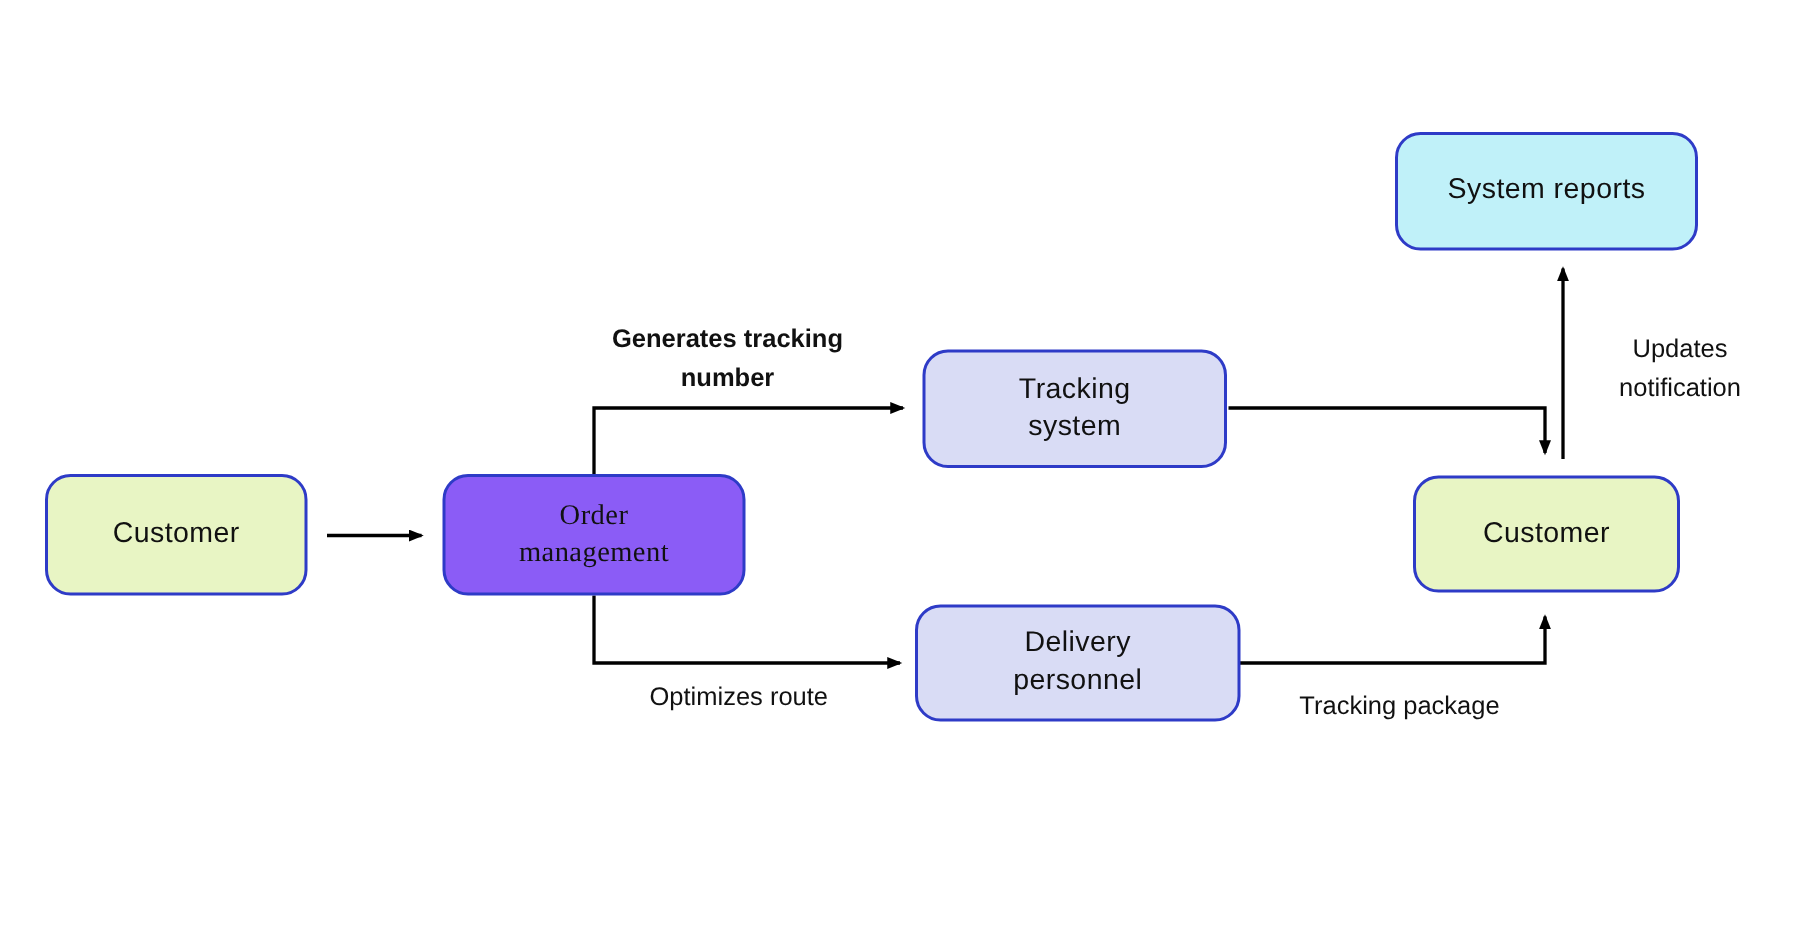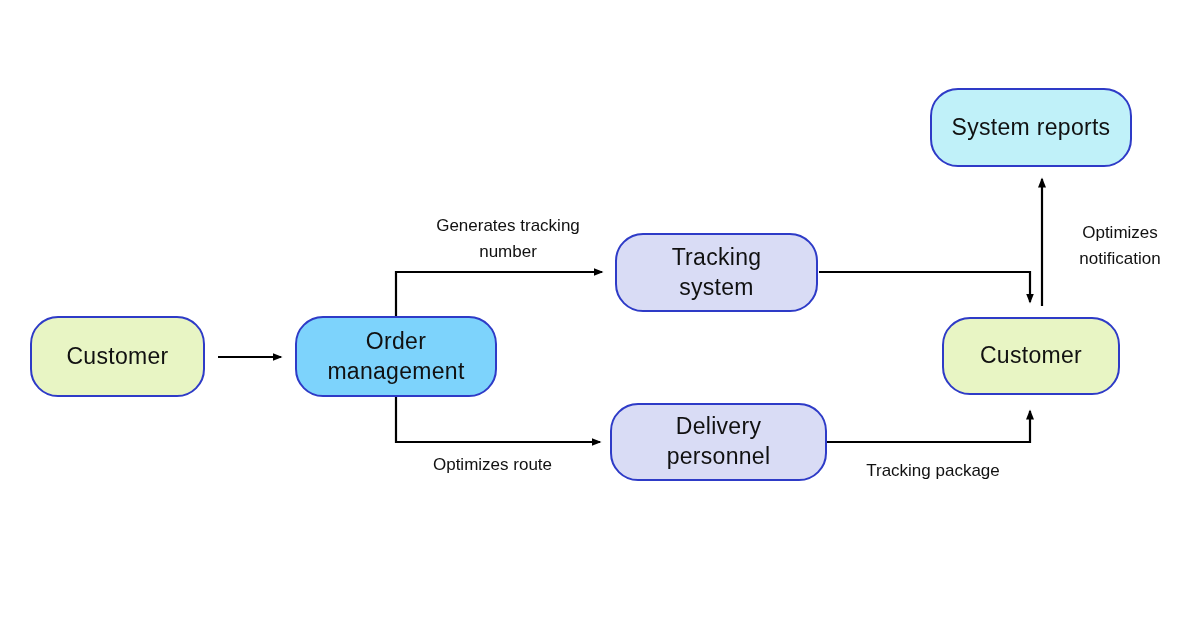--- a/index.html
+++ b/index.html
@@ -15,26 +15,26 @@
   .edge-layer {
     position: absolute;
     left: 0; top: 0;
     width: 1200px; height: 630px;
     pointer-events: none;
   }
   .node {
     position: absolute;
     box-sizing: border-box;
     border: 2.5px solid #2e3bc7;
-    border-radius: 28px;
+    border-radius: 17px;
     display: flex;
     align-items: center;
     justify-content: center;
     text-align: center;
-    font-size: 23px;
+    font-size: 19px;
     font-weight: 500;
     letter-spacing: 0.3px;
     line-height: 1.3;
   }
   .node .node-label { display: block; }
   .node.two-line .node-label { width: min-content; margin: 4px auto; }
 
   #node-customer-left      { left: 30px;  top: 316px; width: 175px; height: 81px; }
   #node-order-management   { left: 295px; top: 316px; width: 202px; height: 81px; }
   #node-tracking-system    { left: 615px; top: 233px; width: 203px; height: 79px; }
@@ -44,21 +44,21 @@
 
   .edge-label {
     position: absolute;
     font-size: 17px;
     font-weight: 500;
     line-height: 1.5;
     text-align: center;
     color: #111111;
   }
   #label-places-order           { left: 205px;  top: 263px; width: 90px;  }
-  #label-generates-tracking     { left: 413px;  top: 213px; width: 190px; }
+  #label-generates-tracking     { left: 390px;  top: 213px; width: 190px; font-weight: bold; }
   #label-optimizes-route        { left: 400px;  top: 452px; width: 185px; }
   #label-updates-status         { left: 849px;  top: 233px; width: 170px; }
   #label-delivers-package       { left: 838px;  top: 458px; width: 190px; }
   #label-receives-notification  { left: 1056px; top: 220px; width: 128px; }
 </style>
 </head>
 <body>
 
 <div class="canvas">
 
@@ -73,21 +73,21 @@
     <path d="M 396 397 L 396 442 L 600 442" fill="none" stroke="#000" stroke-width="2.2" marker-end="url(#arrowhead)"></path>
     <path d="M 819 272 L 1030 272 L 1030 302" fill="none" stroke="#000" stroke-width="2.2" marker-end="url(#arrowhead)"></path>
     <path d="M 814 442 L 1030 442 L 1030 411" fill="none" stroke="#000" stroke-width="2.2" marker-end="url(#arrowhead)"></path>
     <path d="M 1042 306 L 1042 179" fill="none" stroke="#000" stroke-width="2.2" marker-end="url(#arrowhead)"></path>
   </svg>
 
   <div class="node" id="node-customer-left" style="background-color: rgb(232, 245, 196);">
     <span class="node-label">Customer</span>
   </div>
 
-  <div class="node two-line" id="node-order-management" style="background-color: #7dd3fc;">
+  <div class="node two-line" id="node-order-management" style="background-color: #8b5cf6; font-family: Liberation Serif, serif;">
     <span class="node-label">Order management</span>
   </div>
 
   <div class="node two-line" id="node-tracking-system" style="background-color: rgb(217, 220, 245);">
     <span class="node-label">Tracking system</span>
   </div>
 
   <div class="node two-line" id="node-delivery-personnel" style="background-color: rgb(217, 220, 245);">
     <span class="node-label">Delivery personnel</span>
   </div>
@@ -96,15 +96,15 @@
     <span class="node-label">Customer</span>
   </div>
 
   <div class="node" id="node-system-reports" style="background-color: rgb(192, 241, 249);">
     <span class="node-label">System reports</span>
   </div>
 
   <div class="edge-label" id="label-generates-tracking">Generates tracking number</div>
   <div class="edge-label" id="label-optimizes-route">Optimizes route</div>
   <div class="edge-label" id="label-delivers-package">Tracking package</div>
-  <div class="edge-label" id="label-receives-notification">Optimizes notification</div>
+  <div class="edge-label" id="label-receives-notification">Updates notification</div>
 
 </div>
 
 </body></html>

